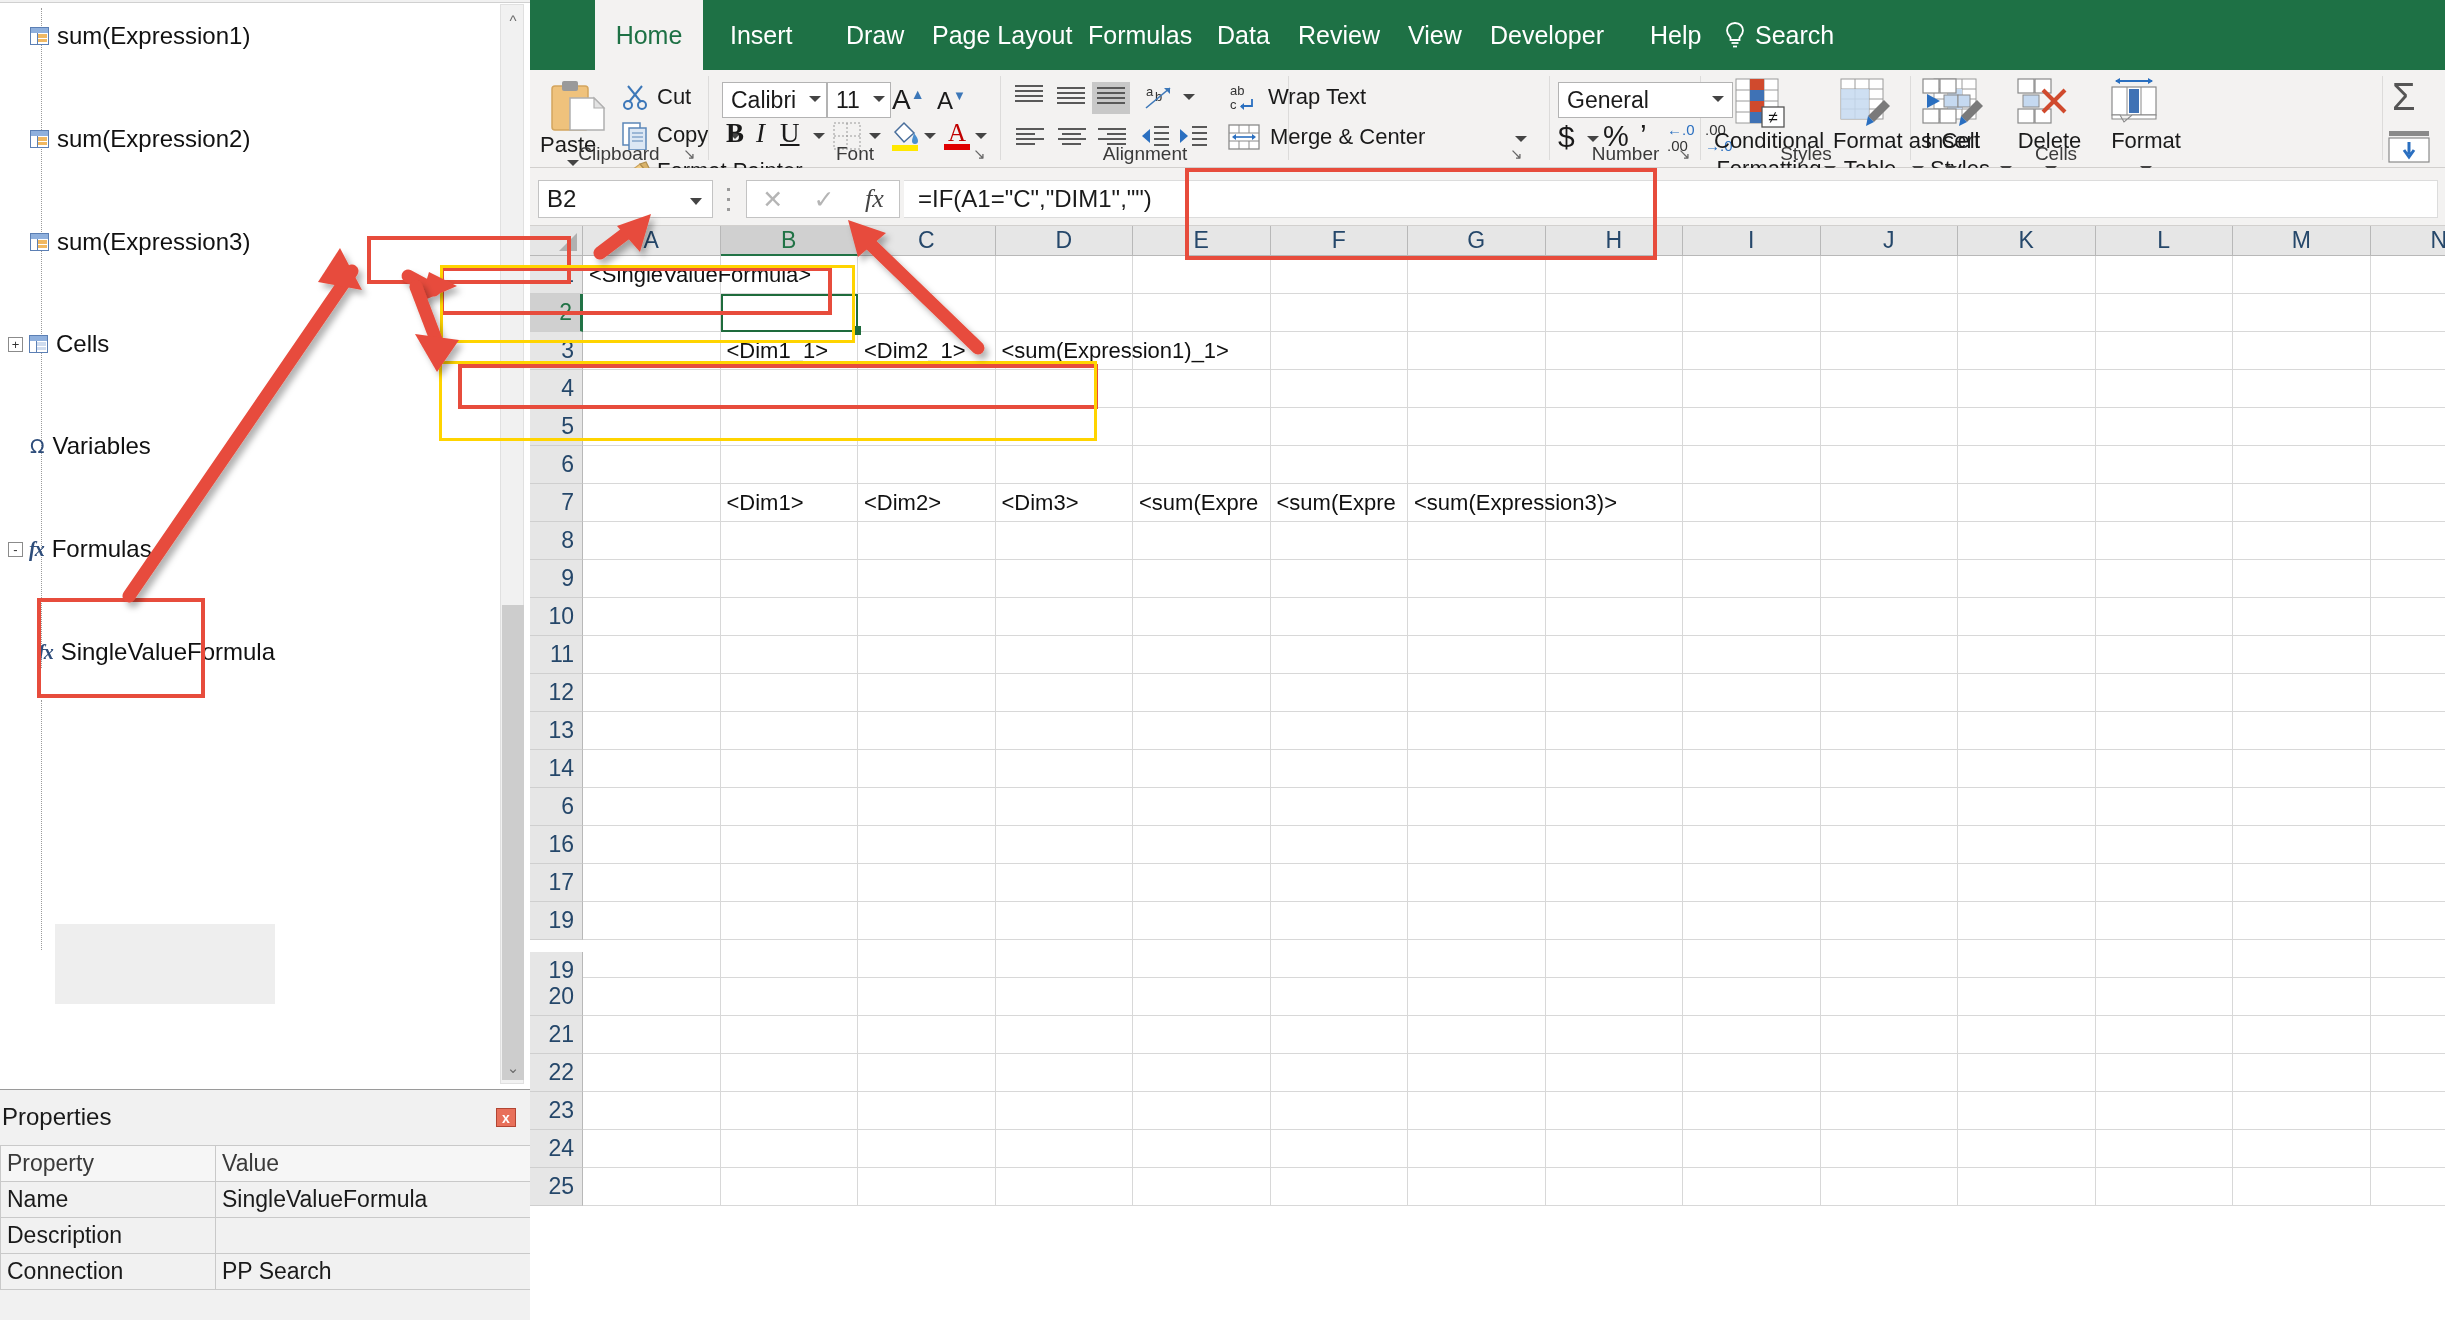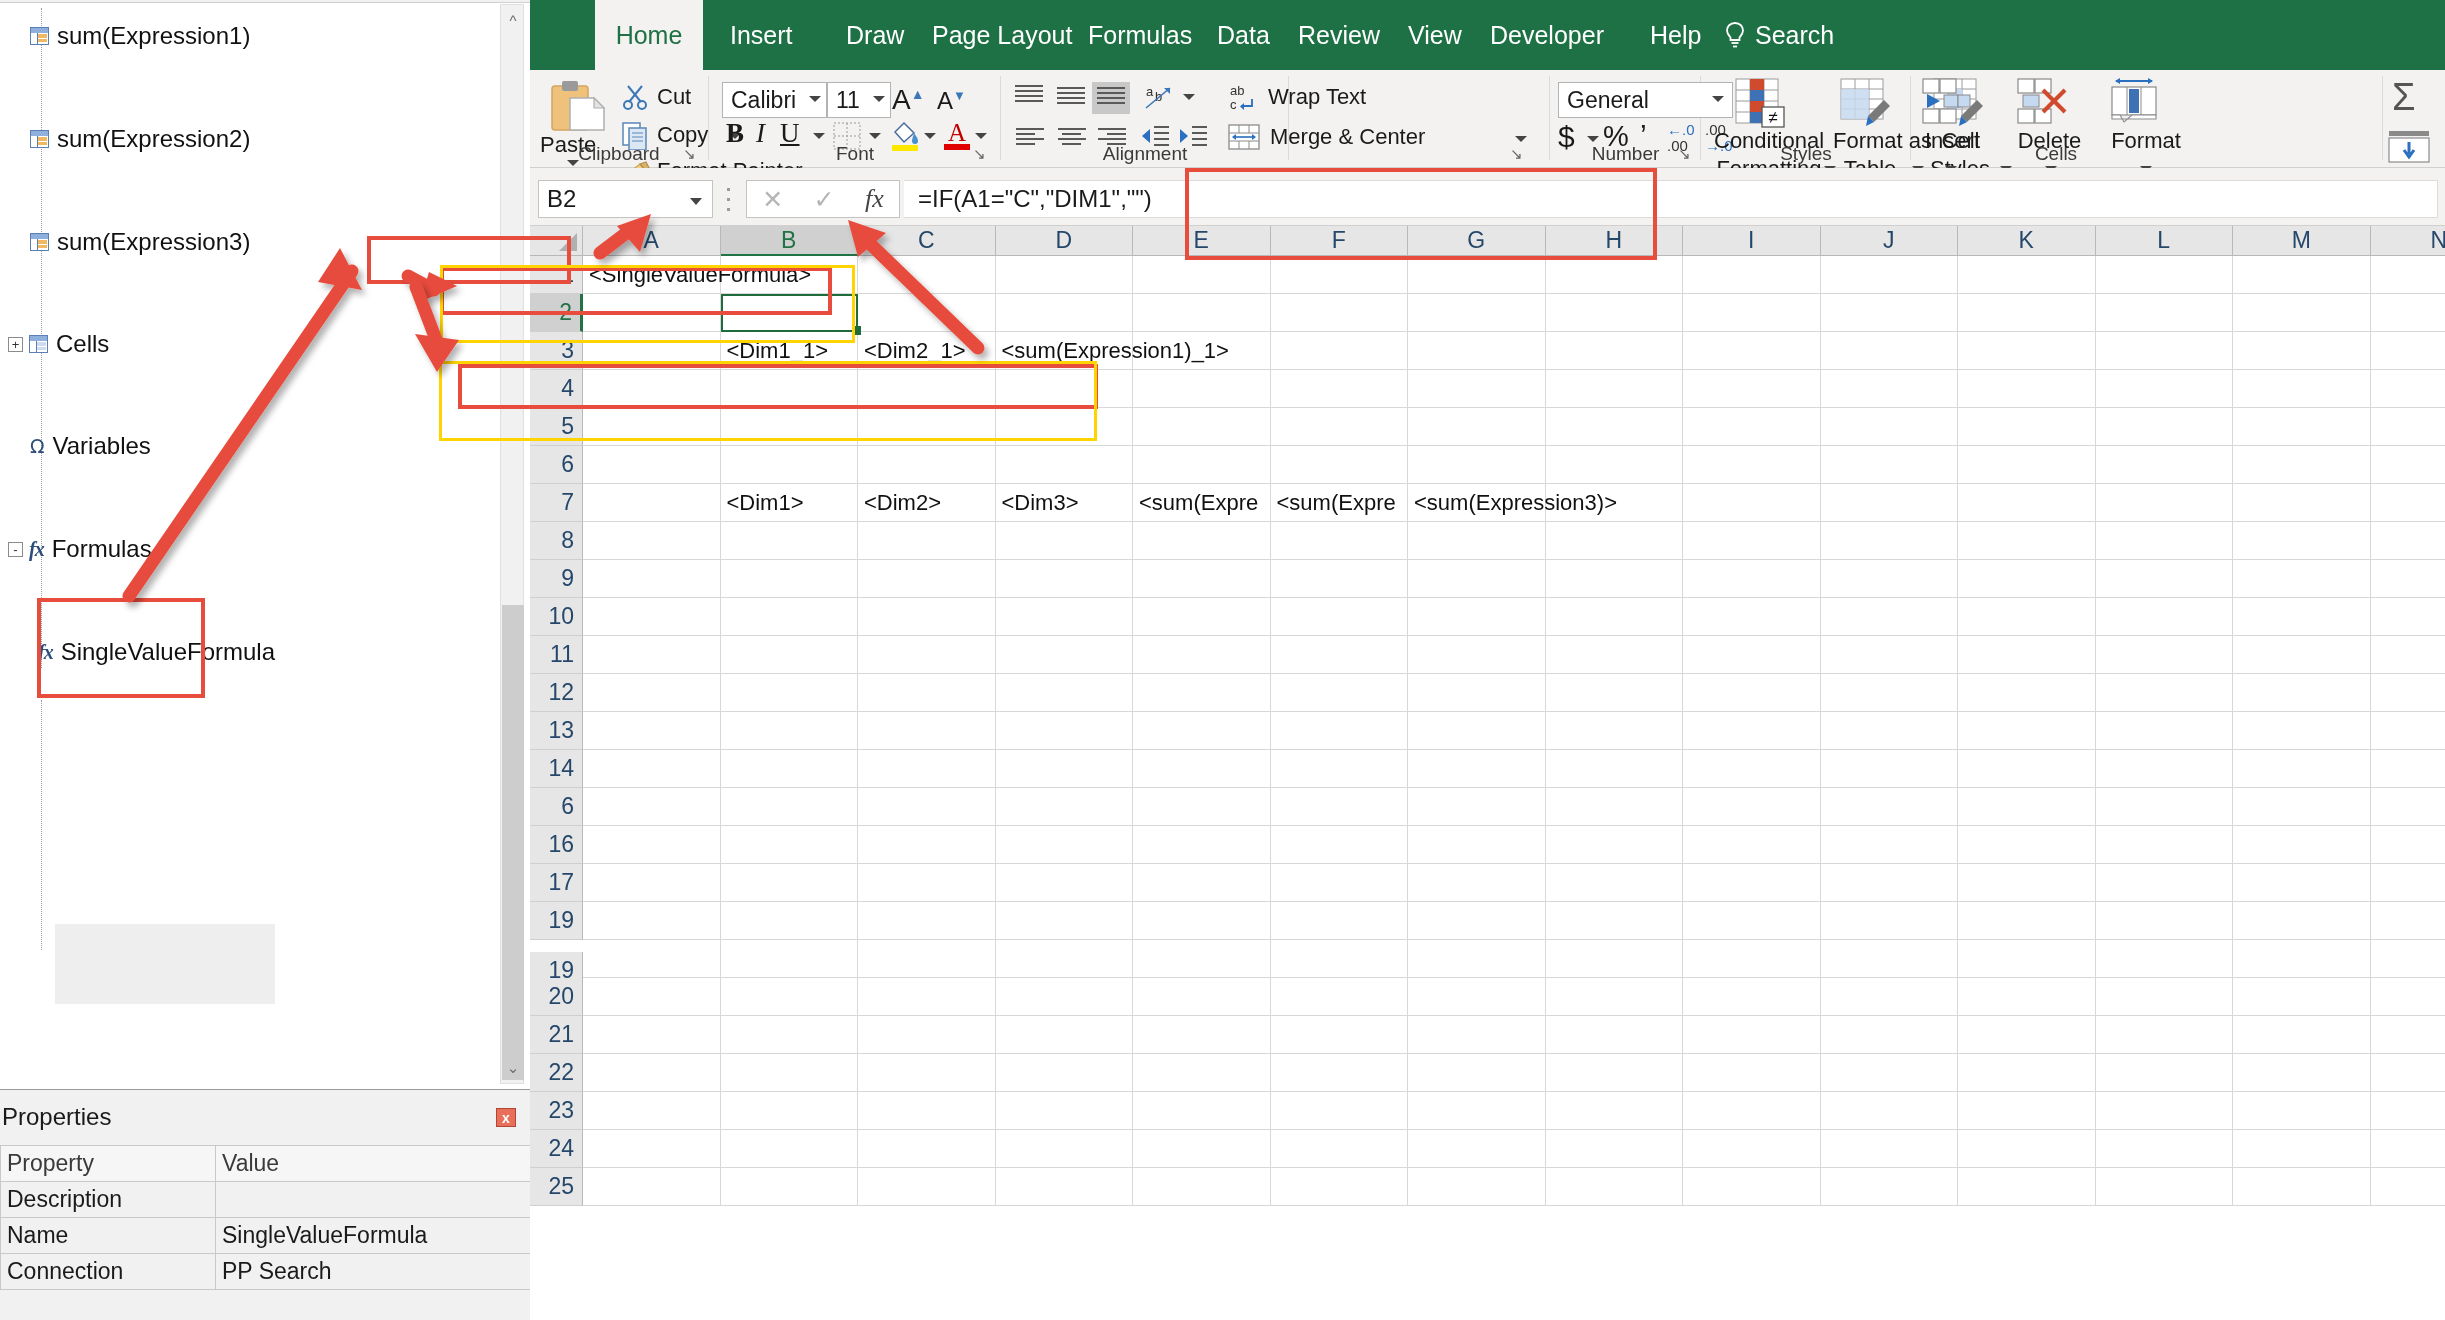--- a/index.html
+++ b/index.html
@@ -366,26 +366,26 @@
             <col class="c2">
           </colgroup>
         <thead>
           <tr>
             <th>Property</th>
             <th>Value</th>
           </tr>
         </thead>
         <tbody>
           <tr>
+            <td>Name</td>
+            <td>SingleValueFormula</td>
+          </tr>
+          <tr>
             <td>Description</td>
             <td></td>
-          </tr>
-          <tr>
-            <td>Name</td>
-            <td>SingleValueFormula</td>
           </tr>
           <tr>
             <td>Connection</td>
             <td>PP Search</td>
           </tr>
         </tbody>
       </table>
     </div>
   </div>
 

